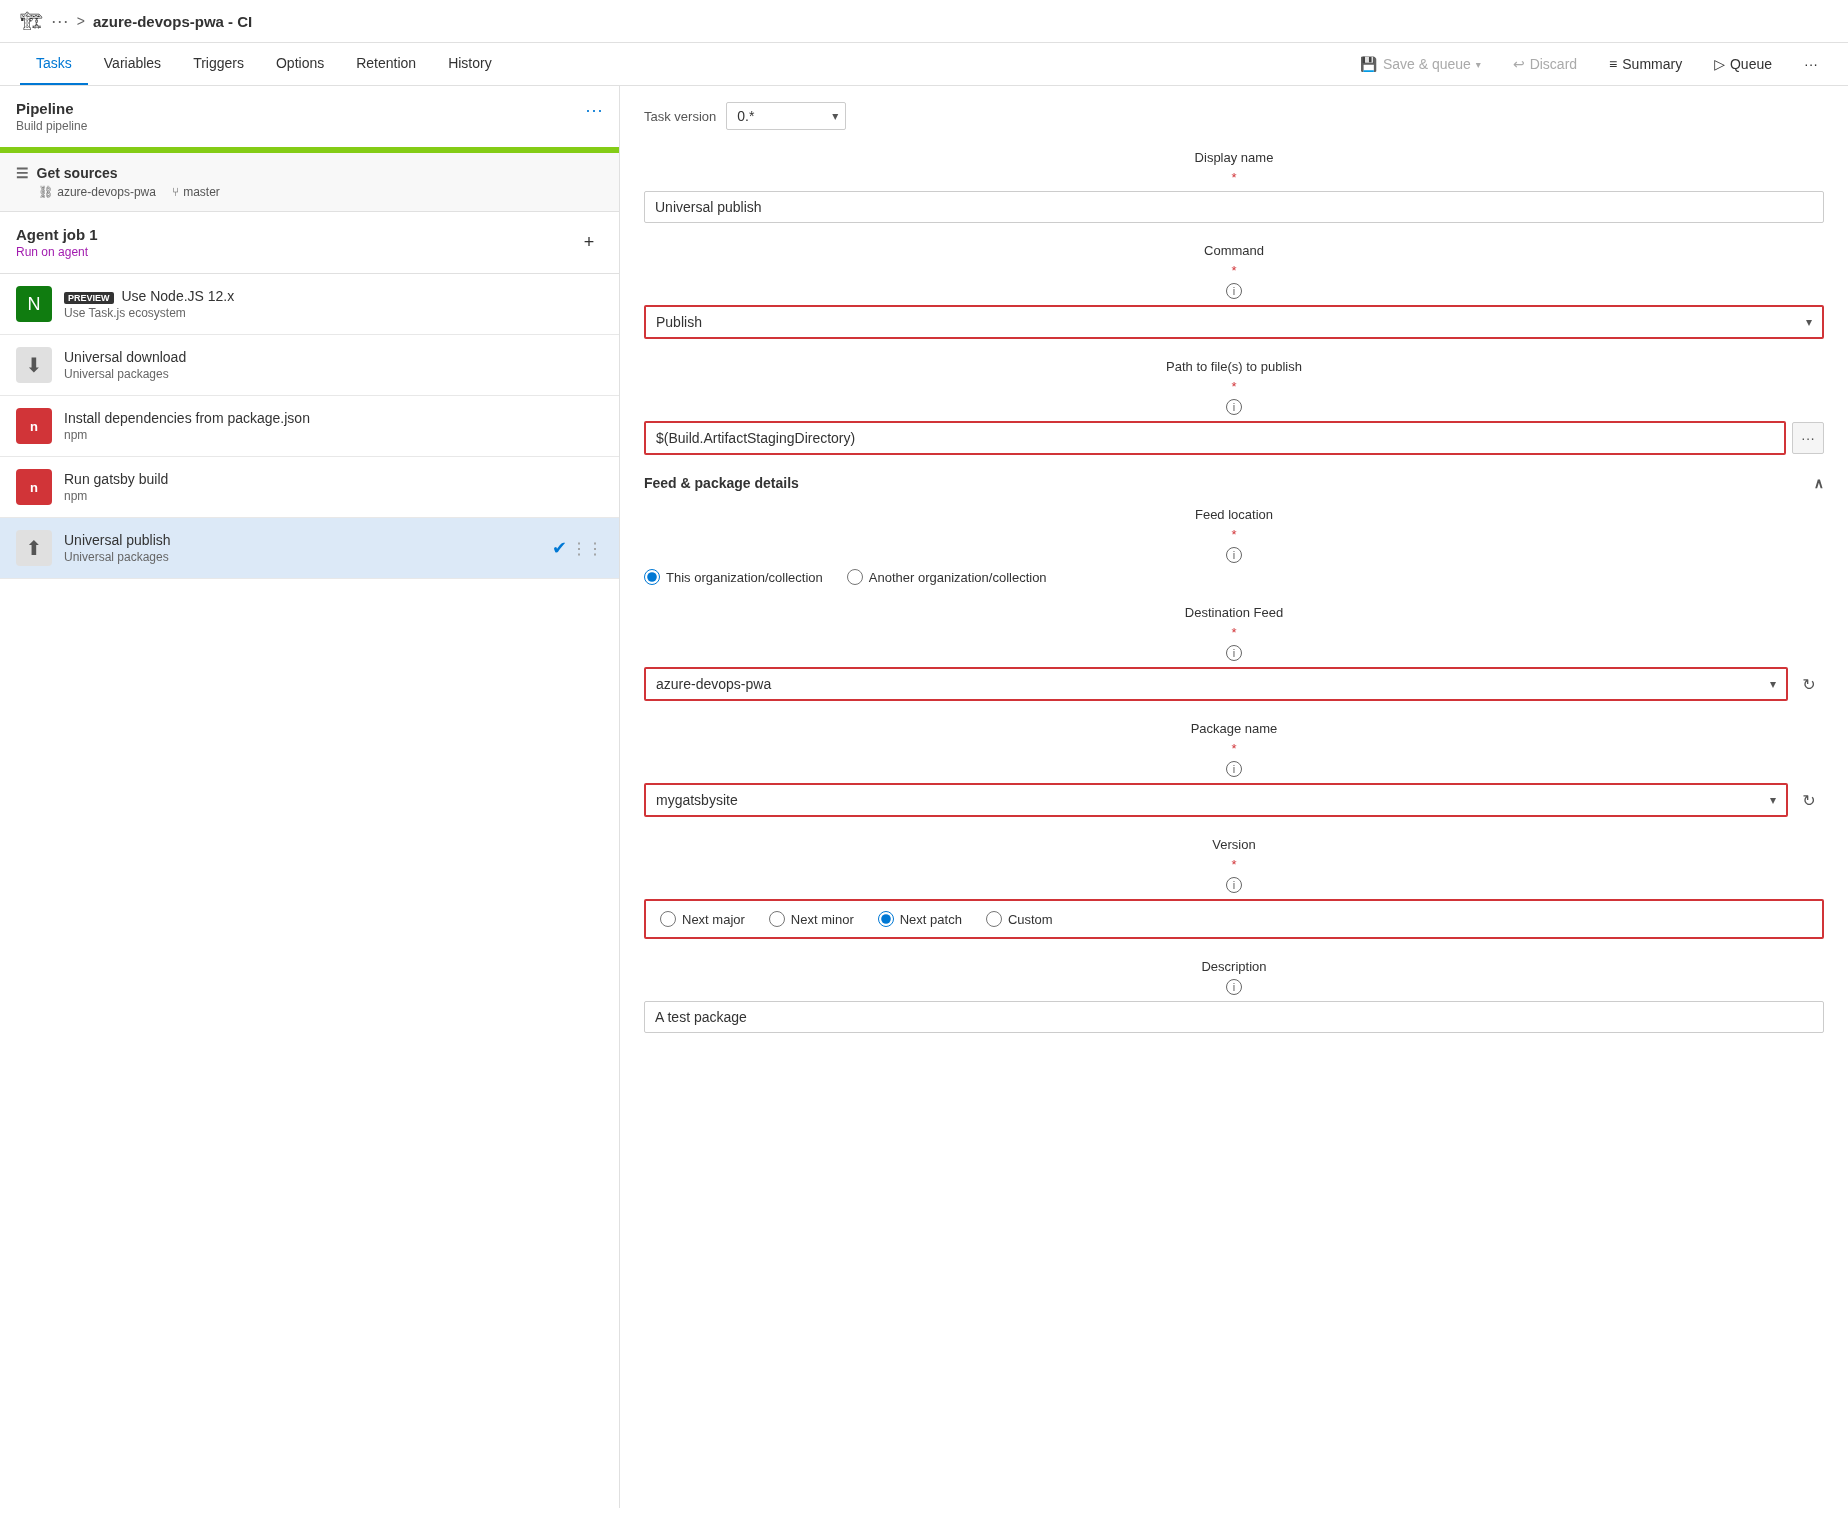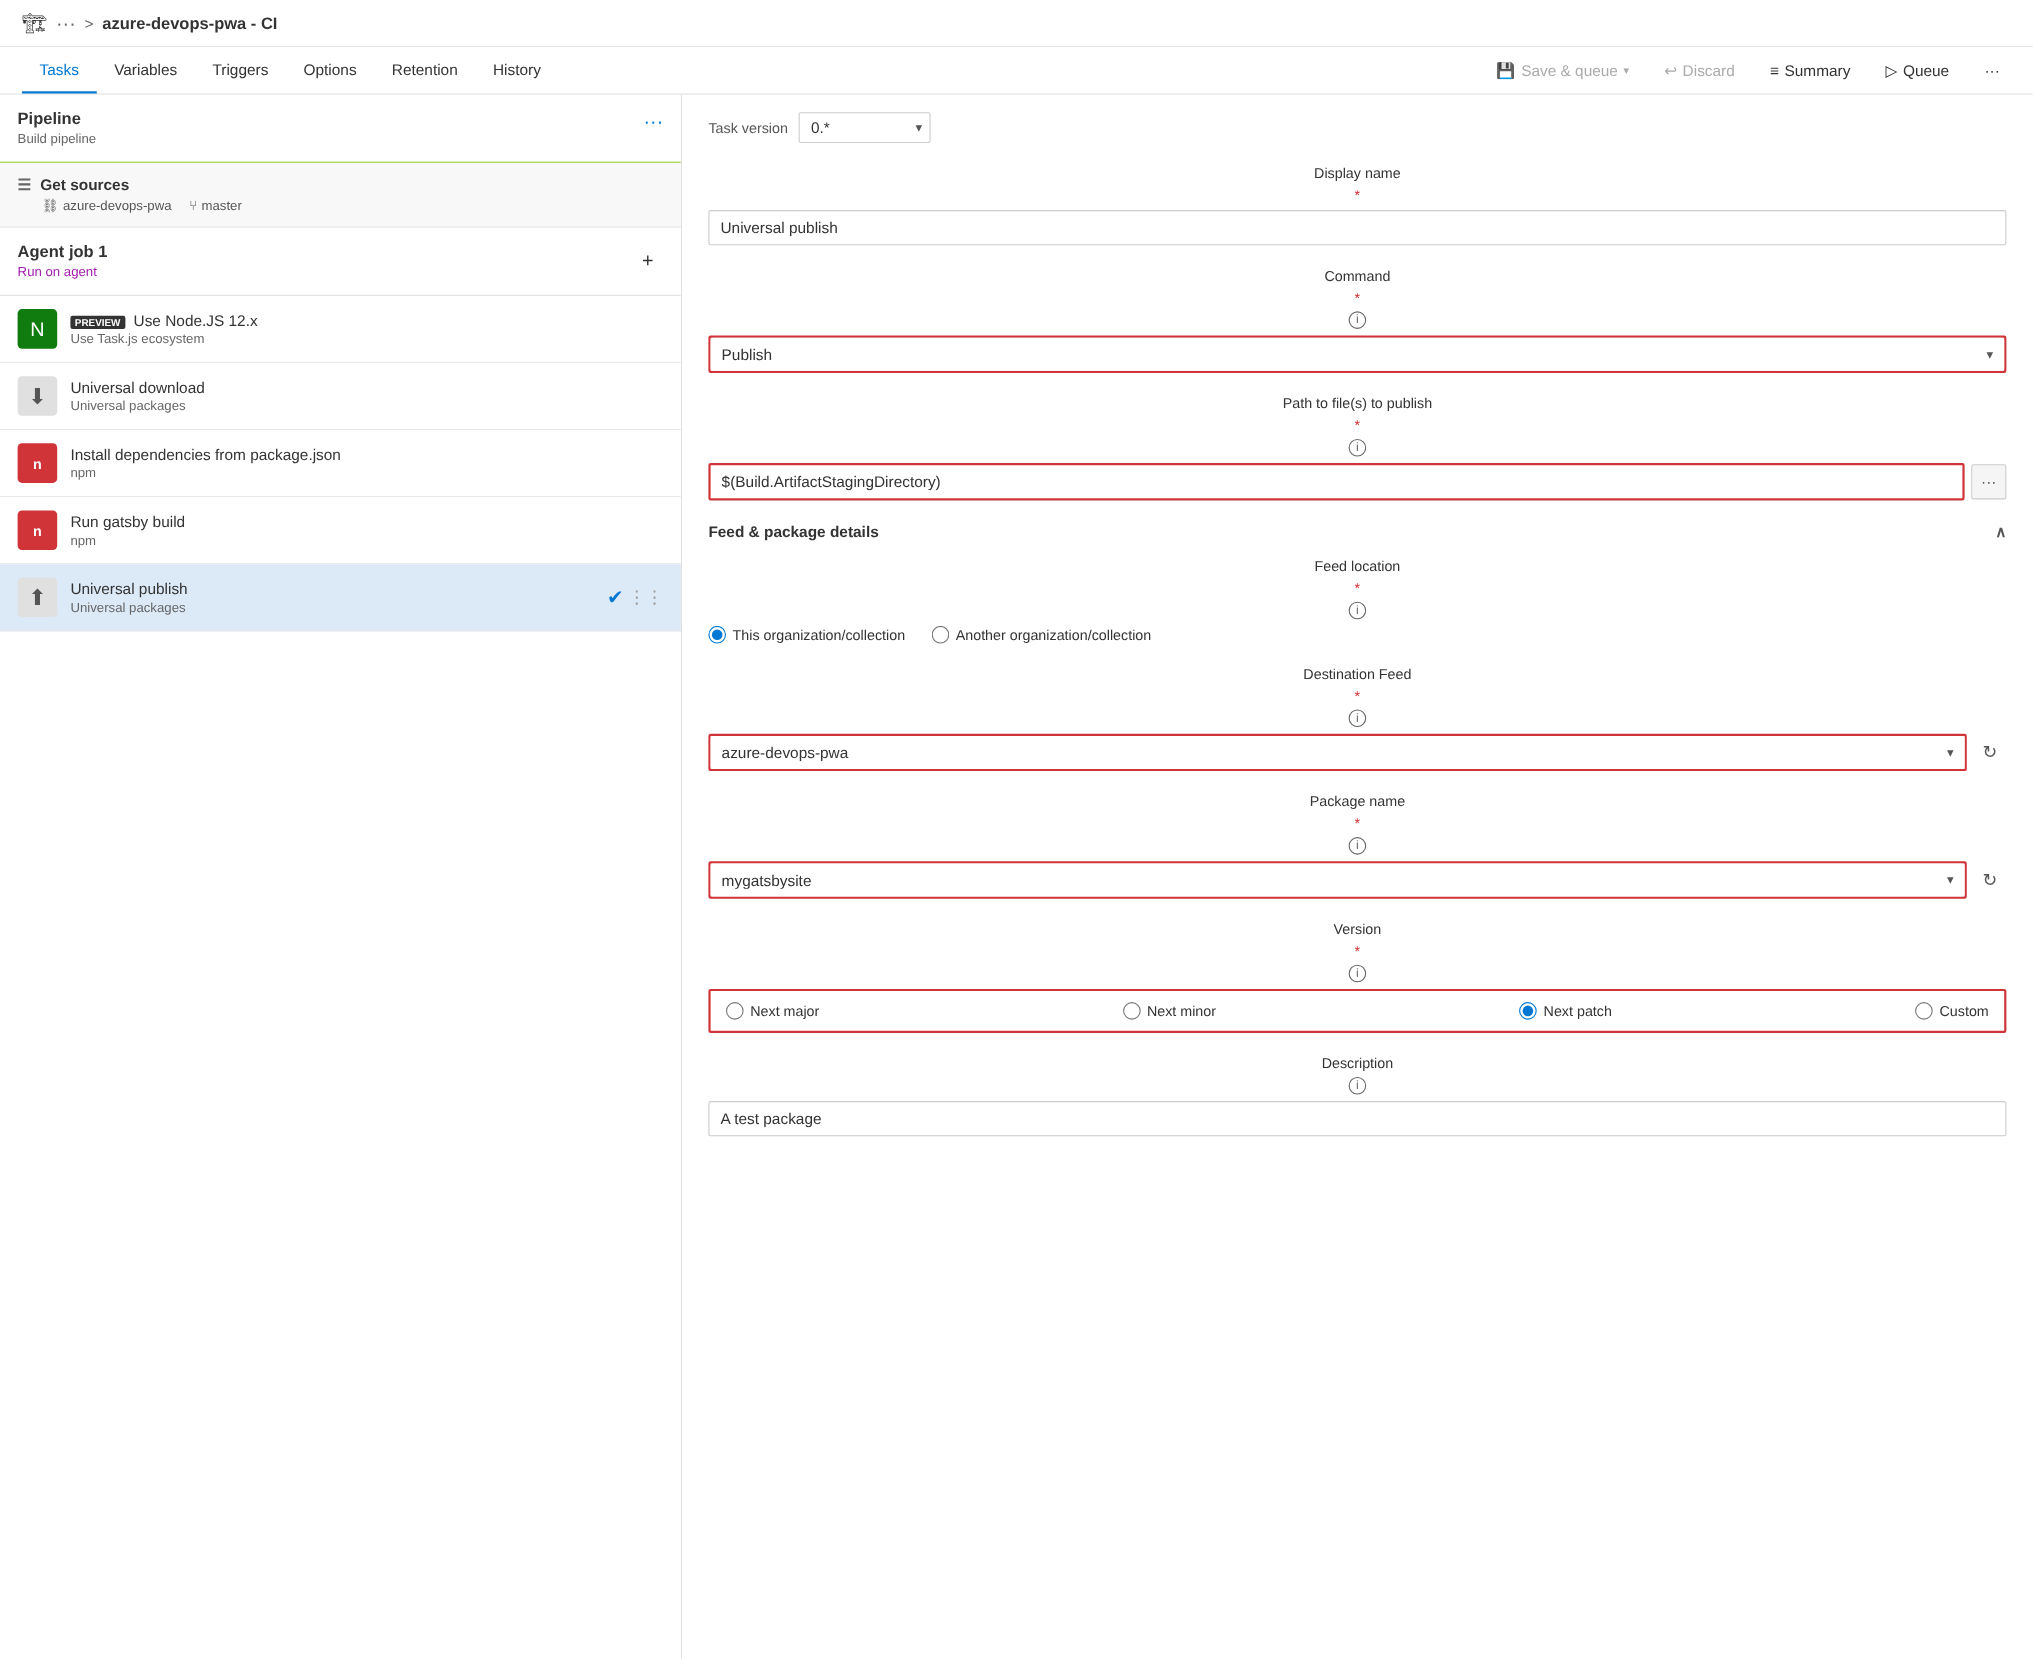--- a/index.html
+++ b/index.html
@@ -89,21 +89,21 @@
       width: 620px;
       border-right: 1px solid #e0e0e0;
       overflow-y: auto;
       background: #fff;
       flex-shrink: 0;
     }
 
     
     .pipeline-section {
       padding: 14px 16px;
-      border-bottom: 1px solid #84cc16;
+      border-bottom: 6px solid #84cc16;
       display: flex;
       align-items: flex-start;
       justify-content: space-between;
     }
     .pipeline-title {
       font-size: 15px;
       font-weight: 600;
       color: #333;
     }
     .pipeline-subtitle {
@@ -409,21 +409,20 @@
     }
 
     
     .version-radio-row {
       border: 2px solid #d13438;
       border-radius: 2px;
       padding: 10px 14px;
       display: flex;
       align-items: center;
       gap: 24px;
-      justify-content: space-between;
     }
   </style>
 </head>
 <body>
 
 <div class="top-bar">
   <span class="breadcrumb-icon">🏗</span>
   <span class="breadcrumb-dots">···</span>
   <span class="breadcrumb-separator">&gt;</span>
   <span class="top-bar-breadcrumb">azure-devops-pwa - CI</span>

